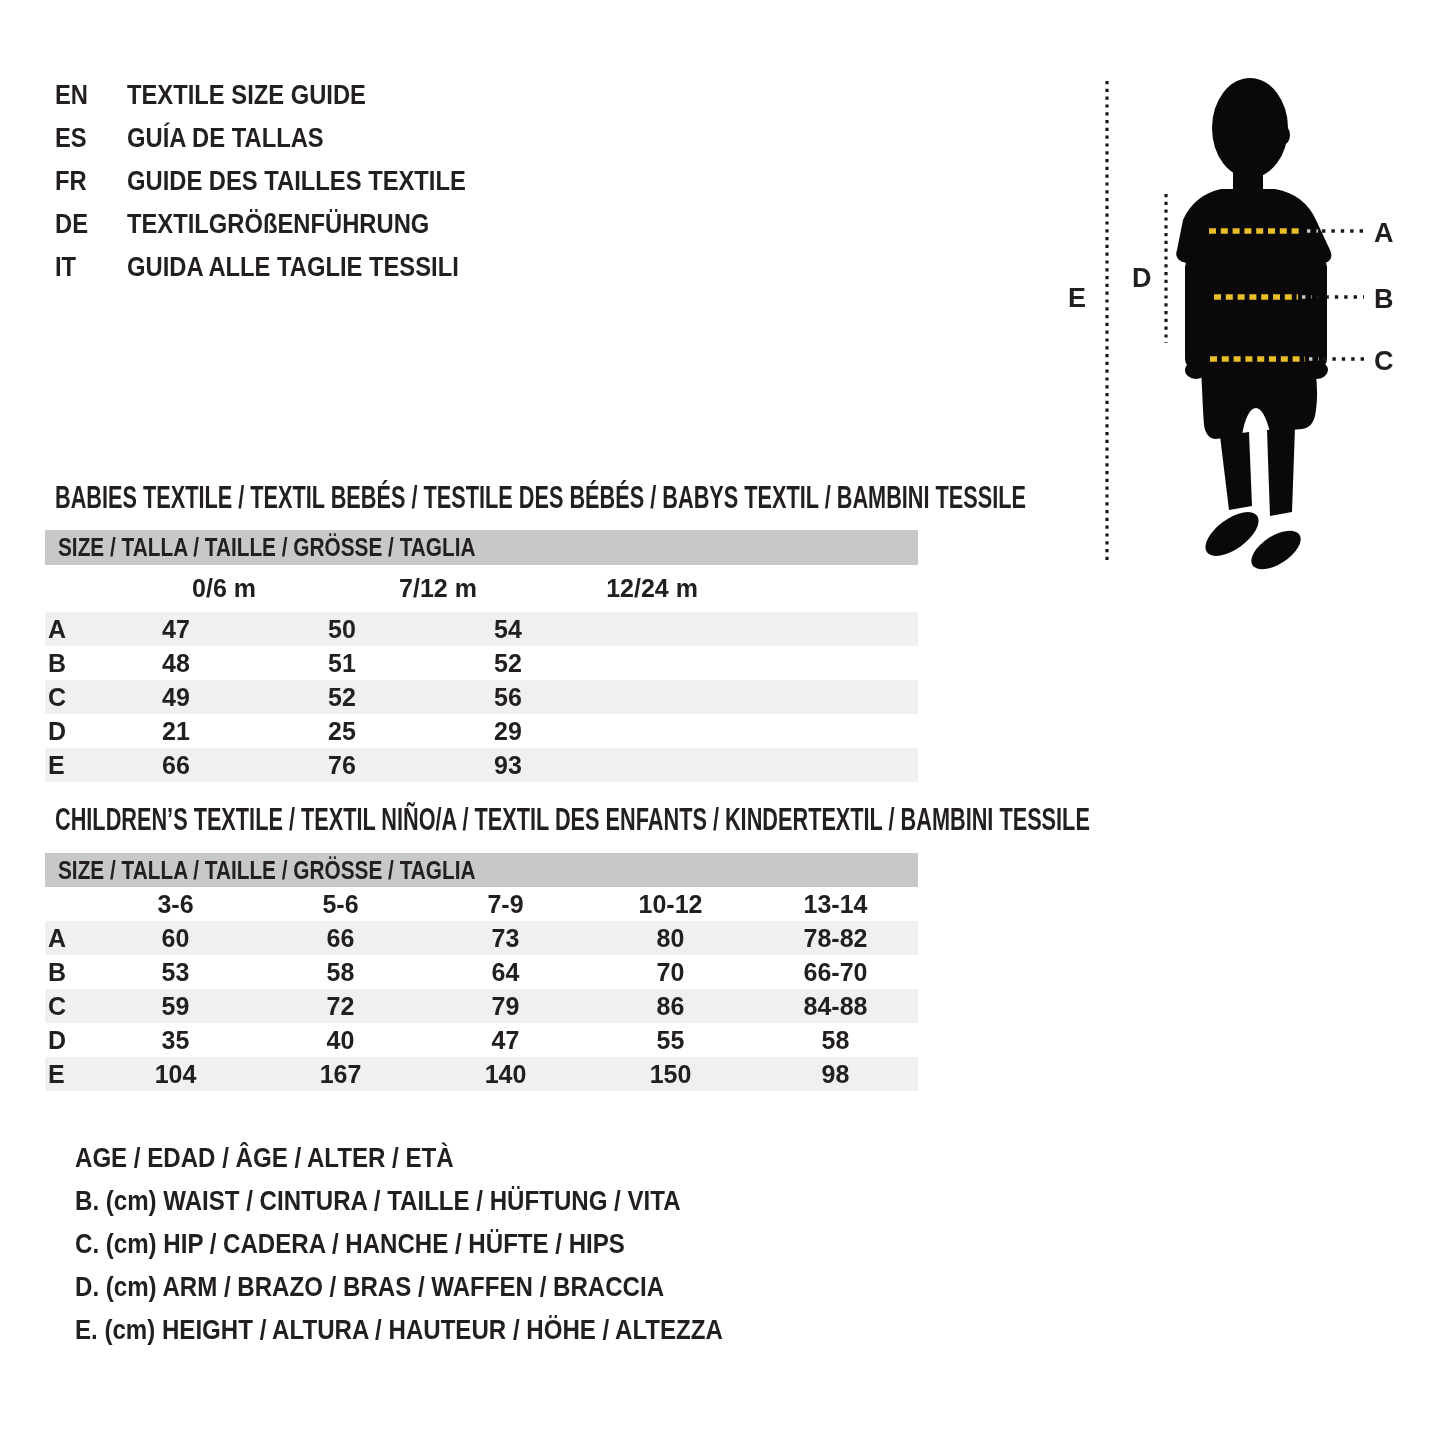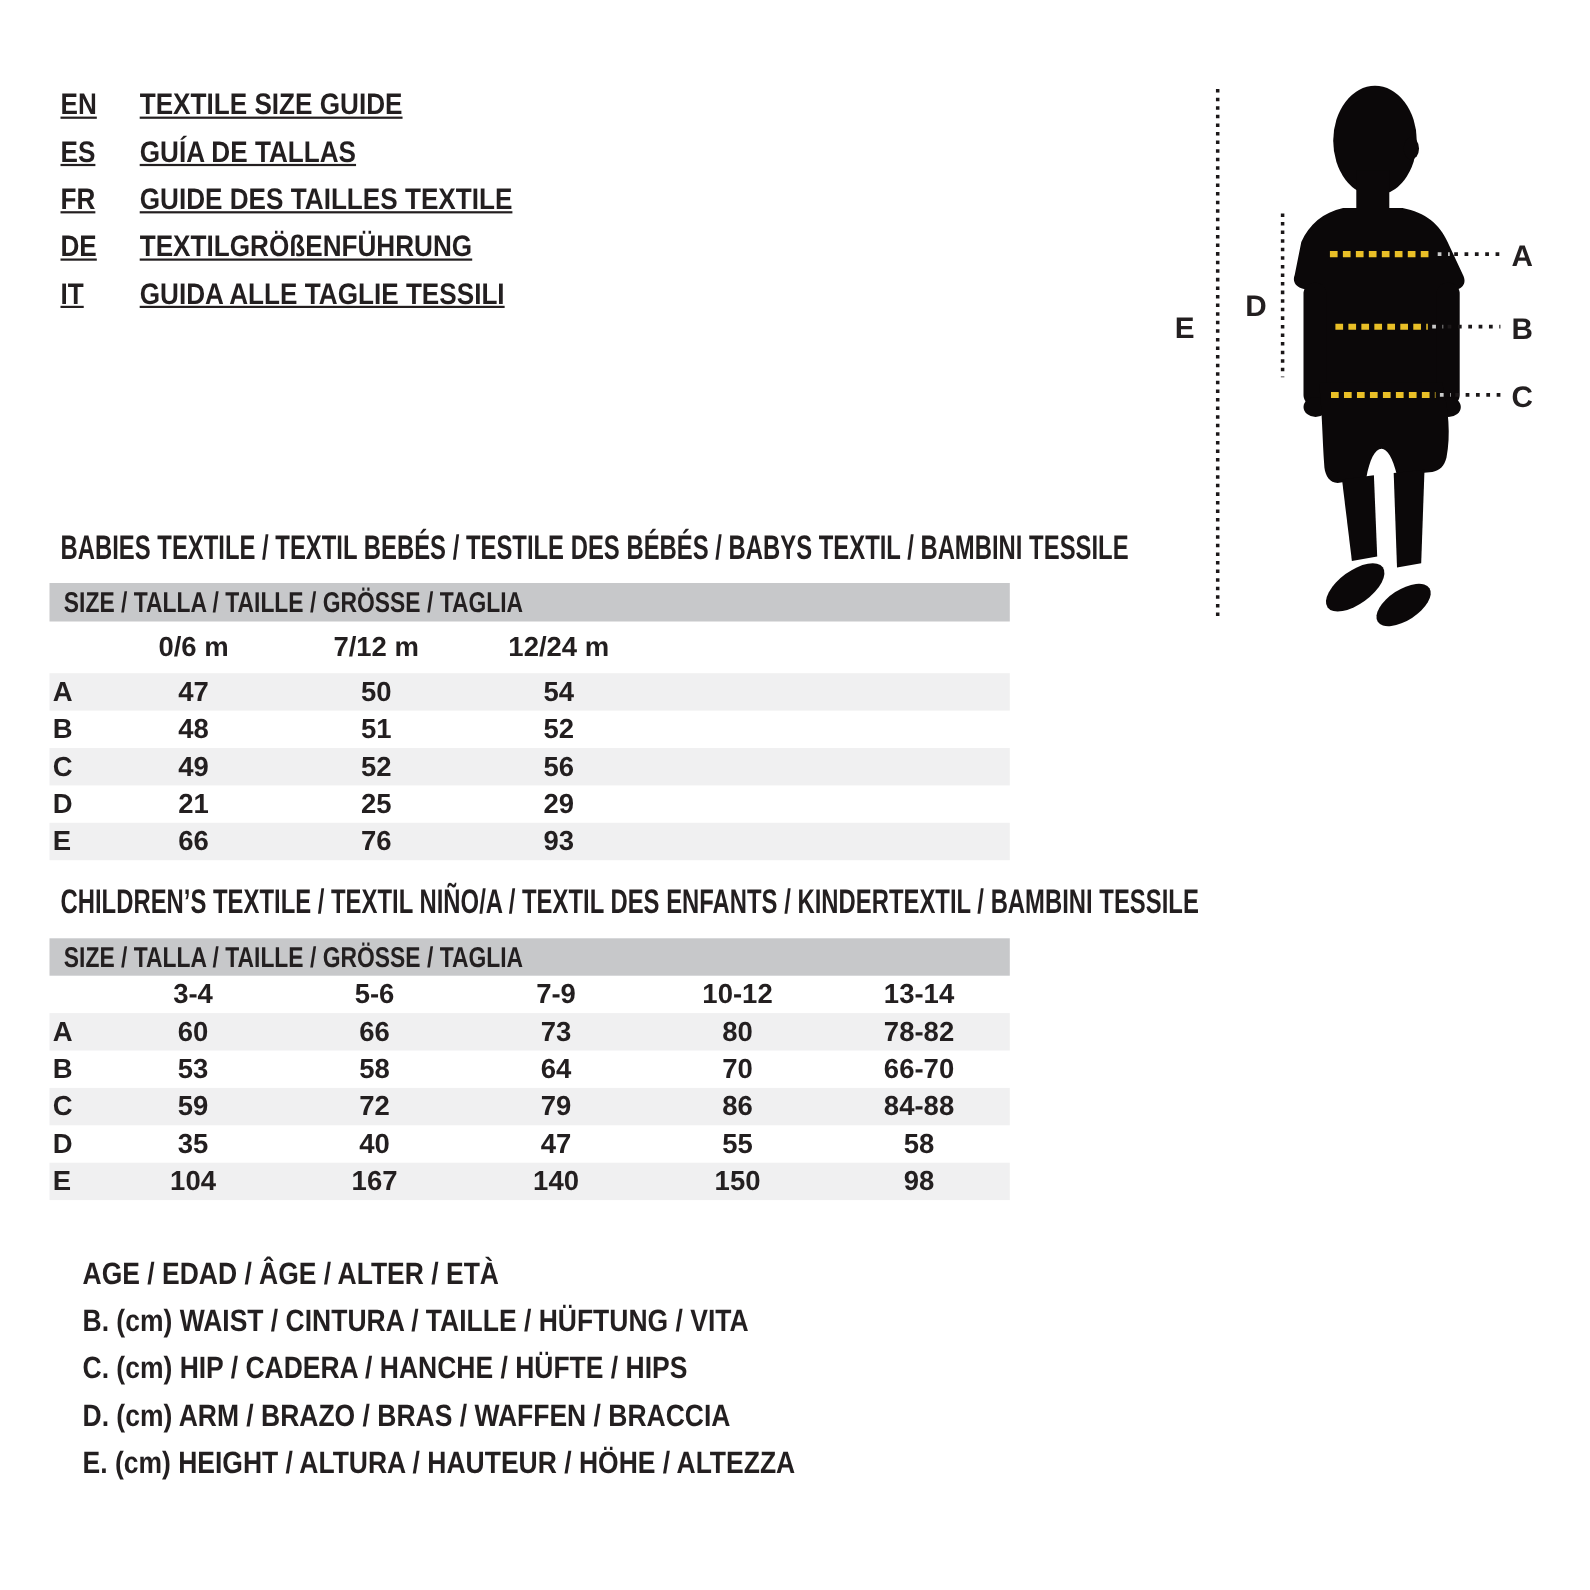--- a/index.html
+++ b/index.html
@@ -3,38 +3,38 @@
 <meta charset="utf-8">
 <style>
   html,body{margin:0;padding:0;}
   body{
     width:1445px;height:1445px;position:relative;overflow:hidden;
     background:#ffffff;color:#231f20;
     font-family:"Liberation Sans", sans-serif;
   }
   
   .lang-block{position:absolute;left:55px;top:74px;}
-  .lang-row{display:flex;height:43px;align-items:center;text-decoration:underline;}
+  .lang-row{display:flex;height:43px;align-items:center;}
   .lang-code{width:72px;font-size:27px;font-weight:bold;transform:scaleX(0.88);transform-origin:0 50%;white-space:nowrap;}
   .lang-title{font-size:27px;font-weight:bold;transform:scaleX(0.88);transform-origin:0 50%;white-space:nowrap;}
   
   .section-title{position:absolute;left:55px;font-size:31px;font-weight:bold;white-space:nowrap;
     transform:scaleX(0.70);transform-origin:0 50%;line-height:31px;}
   #babies-title{top:482px;}
   #children-title{top:804px;}
   
   .size-table{position:absolute;left:45px;width:873px;}
   #babies-table{top:530px;}
   #children-table{top:853px;}
   .size-bar{background:#c7c8ca;display:flex;align-items:center;padding-left:13px;box-sizing:border-box;}
   #babies-table .size-bar{height:35px;}
   #children-table .size-bar{height:34px;}
   .size-bar span{font-size:26px;font-weight:bold;transform:scaleX(0.80);transform-origin:0 50%;white-space:nowrap;}
   .t-row{display:flex;height:34px;align-items:center;}
-  #babies-table .t-row.head{height:47px;}
+  #babies-table .t-row.head{height:47px;gap:48px;}
   .t-row.stripe{background:#f0f0f1;}
   .c-lab{width:48px;padding-left:3px;box-sizing:border-box;font-size:25px;font-weight:bold;}
   .c-val{text-align:center;font-size:25px;font-weight:bold;}
   #babies-table .c-val{width:166px;}
   #children-table .c-val{width:165px;}
   
   .legend-block{position:absolute;left:55px;top:1136px;margin-left:20px;}
   .legend-line{height:43px;display:flex;align-items:center;}
   .legend-line span{font-size:28px;font-weight:bold;transform:scaleX(0.86);transform-origin:0 50%;white-space:nowrap;}
   
@@ -157,21 +157,21 @@
 </div>
 
 <div class="section-title" id="children-title">CHILDREN’S TEXTILE / TEXTIL NIÑO/A / TEXTIL DES ENFANTS / KINDERTEXTIL / BAMBINI TESSILE</div>
 
 <div class="size-table" id="children-table">
   <div class="size-bar">
     <span>SIZE / TALLA / TAILLE / GRÖSSE / TAGLIA</span>
   </div>
   <div class="t-row head">
     <span class="c-lab"></span>
-    <span class="c-val">3-4</span>
+    <span class="c-val">3-6</span>
     <span class="c-val">5-6</span>
     <span class="c-val">7-9</span>
     <span class="c-val">10-12</span>
     <span class="c-val">13-14</span>
   </div>
   <div class="t-row stripe">
     <span class="c-lab">A</span>
     <span class="c-val">60</span>
     <span class="c-val">66</span>
     <span class="c-val">73</span>

